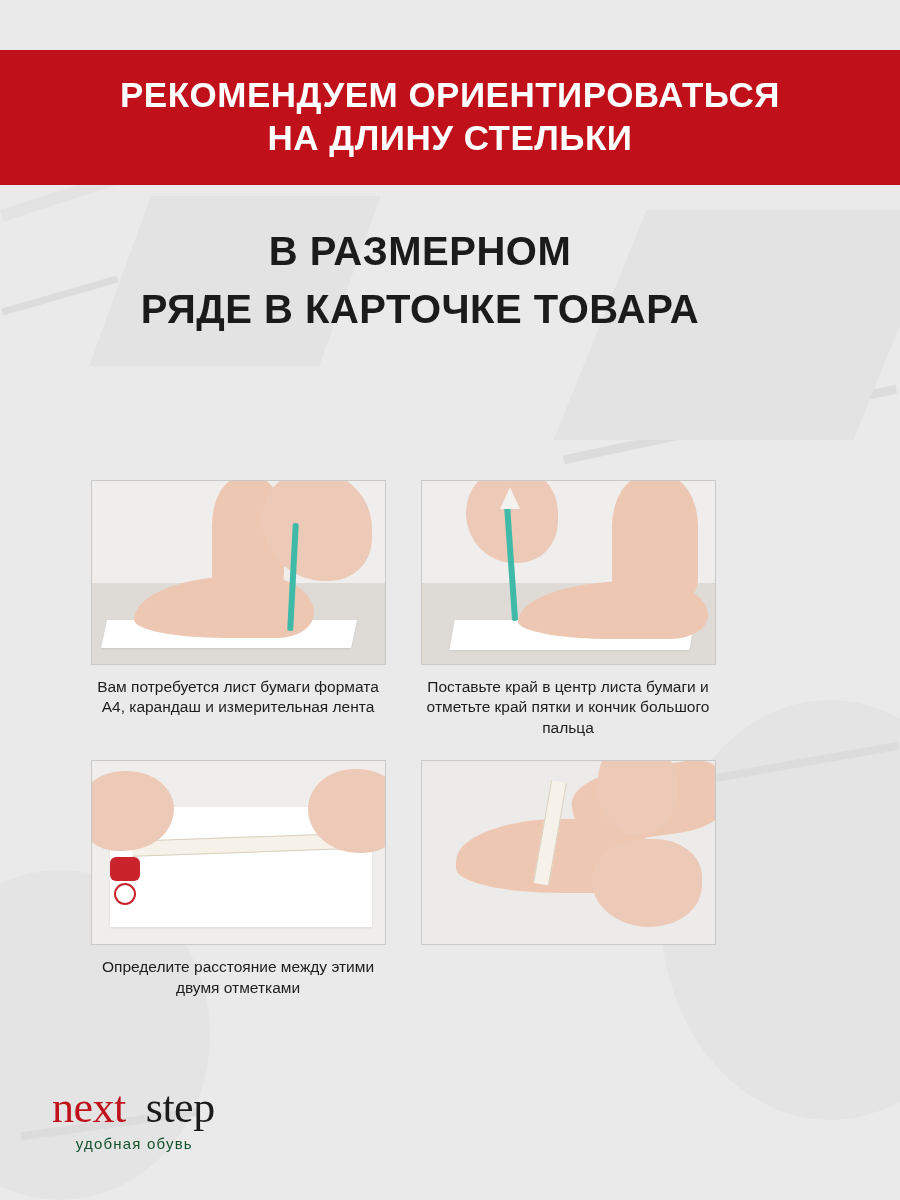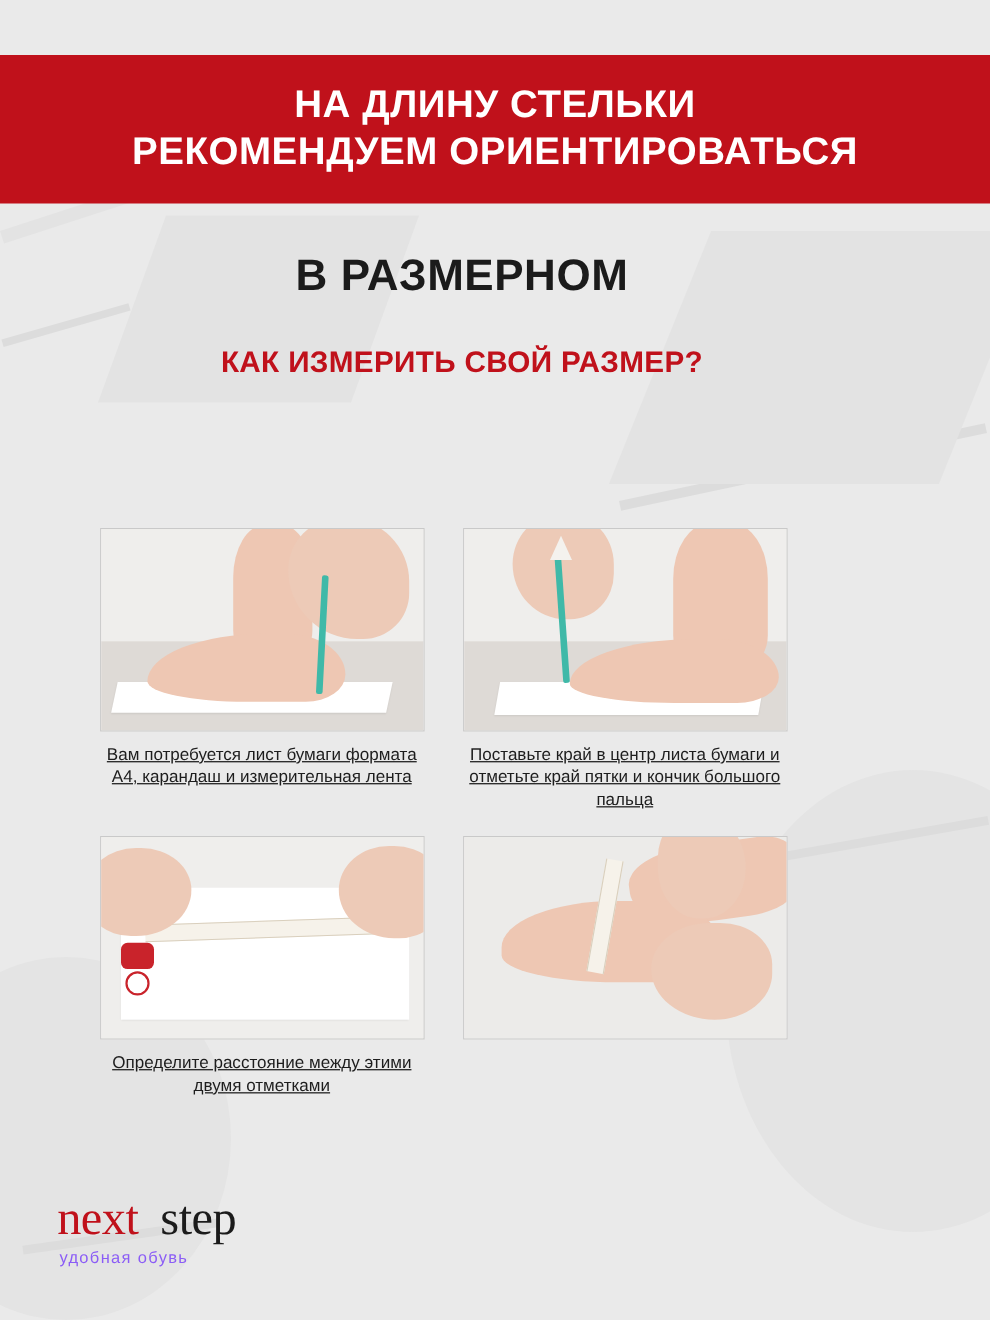--- a/index.html
+++ b/index.html
@@ -96,21 +96,20 @@
     position: absolute;
     top: 480px;
     left: 0;
     width: 765px;
     display: grid;
     grid-template-columns: 1fr 1fr;
     column-gap: 30px;
     row-gap: 22px;
     padding: 0 88px;
     box-sizing: border-box;
-    text-decoration: underline;
   }
   .step {
     display: flex;
     flex-direction: column;
     align-items: center;
   }
   .photo {
     width: 295px;
     height: 185px;
     border: 1px solid #c9c9c9;
@@ -189,20 +188,21 @@
     position: absolute;
     border: 2px solid #c9232b;
     border-radius: 50%;
   }
 
   
   .logo {
     position: absolute;
     left: 52px;
     bottom: 48px;
+    text-align: center;
   }
   .logo-row {
     display: flex;
     align-items: baseline;
   }
   .logo-next {
     font-family: "Liberation Serif", serif;
     font-size: 44px;
     color: #c0111b;
     letter-spacing: -0.5px;
@@ -211,21 +211,21 @@
     font-family: "Liberation Serif", serif;
     font-size: 44px;
     color: #1b1b1b;
     letter-spacing: -0.5px;
     margin-left: 20px;
   }
   .logo-tagline {
     margin-top: 2px;
     margin-left: 2px;
     font-size: 15px;
-    color: #8b5cf6;
+    color: #14532d;
     letter-spacing: 1.2px;
   }
 </style>
 </head>
 <body>
 
 <div class="page">
 
   <div class="bg">
     <div class="bg-stripe" style="left:0;top:210px;width:260px;height:12px;transform:rotate(-18deg);transform-origin:left top;"></div>
@@ -233,27 +233,27 @@
     <div class="bg-line" style="left:0;top:292px;width:120px;height:7px;transform:rotate(-16deg);"></div>
     <div class="bg-line" style="left:560px;top:420px;width:340px;height:9px;transform:rotate(-12deg);"></div>
     <div class="bg-stripe" style="left:600px;top:210px;width:300px;height:230px;transform:skewX(-22deg);"></div>
     <div class="bg-blob" style="left:-90px;top:870px;width:300px;height:330px;"></div>
     <div class="bg-blob" style="left:660px;top:700px;width:340px;height:420px;"></div>
     <div class="bg-line" style="left:690px;top:760px;width:210px;height:8px;transform:rotate(-10deg);"></div>
     <div class="bg-line" style="left:20px;top:1120px;width:180px;height:8px;transform:rotate(-8deg);"></div>
   </div>
 
   <div class="banner">
+    <div class="banner-text">РЕКОМЕНДУЕМ ОРИЕНТИРОВАТЬСЯ</div>
     <div class="banner-text">НА ДЛИНУ СТЕЛЬКИ</div>
-    <div class="banner-text">РЕКОМЕНДУЕМ ОРИЕНТИРОВАТЬСЯ</div>
   </div>
 
   <div class="headings">
     <div class="heading-main">В РАЗМЕРНОМ</div>
-    <div class="heading-sub">КАК ИЗМЕРИТЬ СВОЙ РАЗМЕР?</div>
+    <div class="heading-main">РЯДЕ В КАРТОЧКЕ ТОВАРА</div>
   </div>
 
   <div class="steps">
 
     <div class="step">
       <div class="photo">
         <div class="wall"></div>
         <div class="table-top"></div>
         <div class="paper" style="left:12px;bottom:16px;width:250px;height:28px;transform:skewX(-12deg);"></div>
         <div class="leg" style="left:120px;top:-4px;width:72px;height:120px;background:#eec7b3;"></div>

